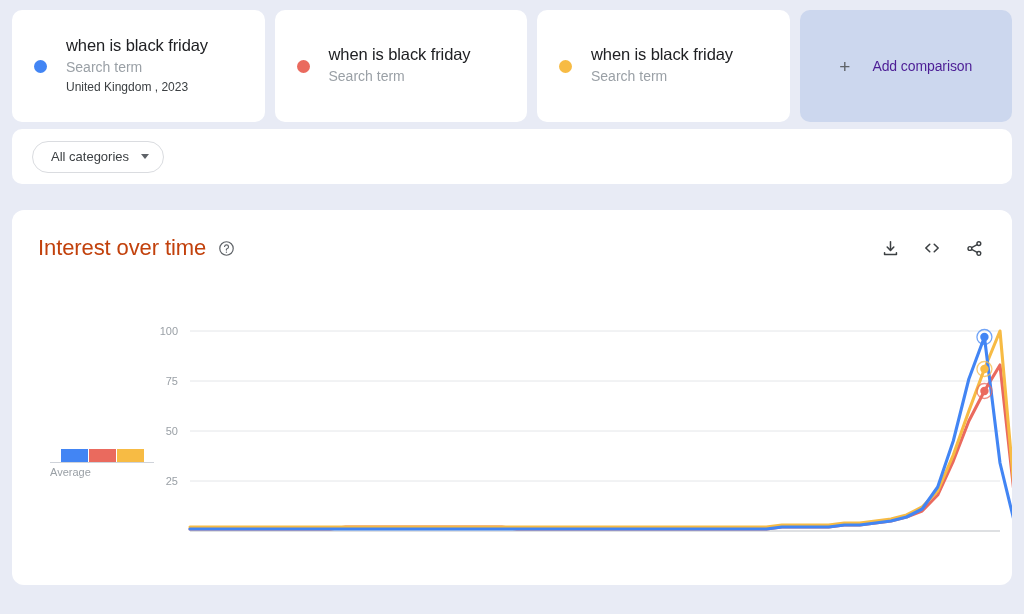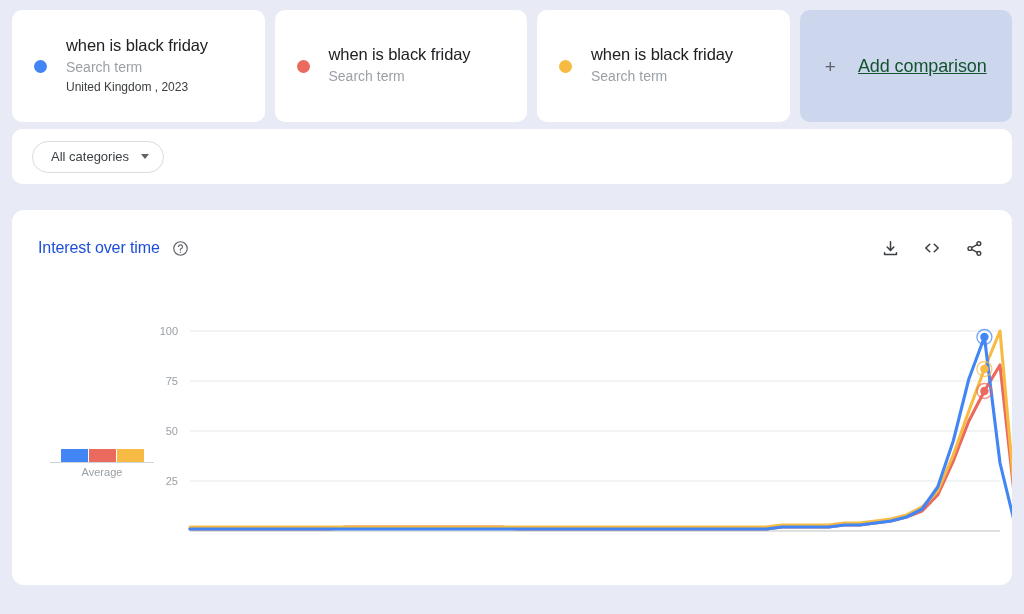--- a/index.html
+++ b/index.html
@@ -70,25 +70,24 @@
     cursor: pointer;
   }
   .add-plus {
     font-size: 19px;
     color: #5f6368;
     margin-right: 22px;
     line-height: 1;
     font-weight: 400;
   }
   .add-label {
-    font-size: 18px;
-    color: #14532d;
+    font-size: 14px;
+    color: #4c1d95;
     white-space: nowrap;
     letter-spacing: -0.1px;
-    text-decoration: underline;
   }
 
   
   .filter-bar {
     margin: 7px 12px 0 12px;
     background: #ffffff;
     border-radius: 10px;
     height: 55px;
     display: flex;
     align-items: center;
@@ -129,22 +128,22 @@
     box-sizing: border-box;
     position: relative;
   }
   .chart-head {
     display: flex;
     align-items: center;
     padding: 20px 28px 0 26px;
     height: 36px;
   }
   .chart-title {
-    font-size: 16px;
-    color: #1d4ed8;
+    font-size: 22px;
+    color: #c2410c;
     letter-spacing: -0.1px;
   }
   .help-icon {
     margin-left: 12px;
     width: 17px; height: 17px;
     display: inline-flex;
     align-items: center;
     justify-content: center;
     cursor: pointer;
   }
@@ -170,21 +169,21 @@
     width: 1000px;
     height: 300px;
   }
   .plot-svg { display: block; }
 
   .avg-legend {
     position: absolute;
     left: 38px;
     top: 238px;
     width: 104px;
-    text-align: center;
+    text-align: left;
   }
   .avg-bars {
     display: flex;
     justify-content: center;
     align-items: flex-end;
     gap: 1px;
     height: 14px;
   }
   .avg-bar { width: 27px; height: 13px; }
   .avg-rule {

